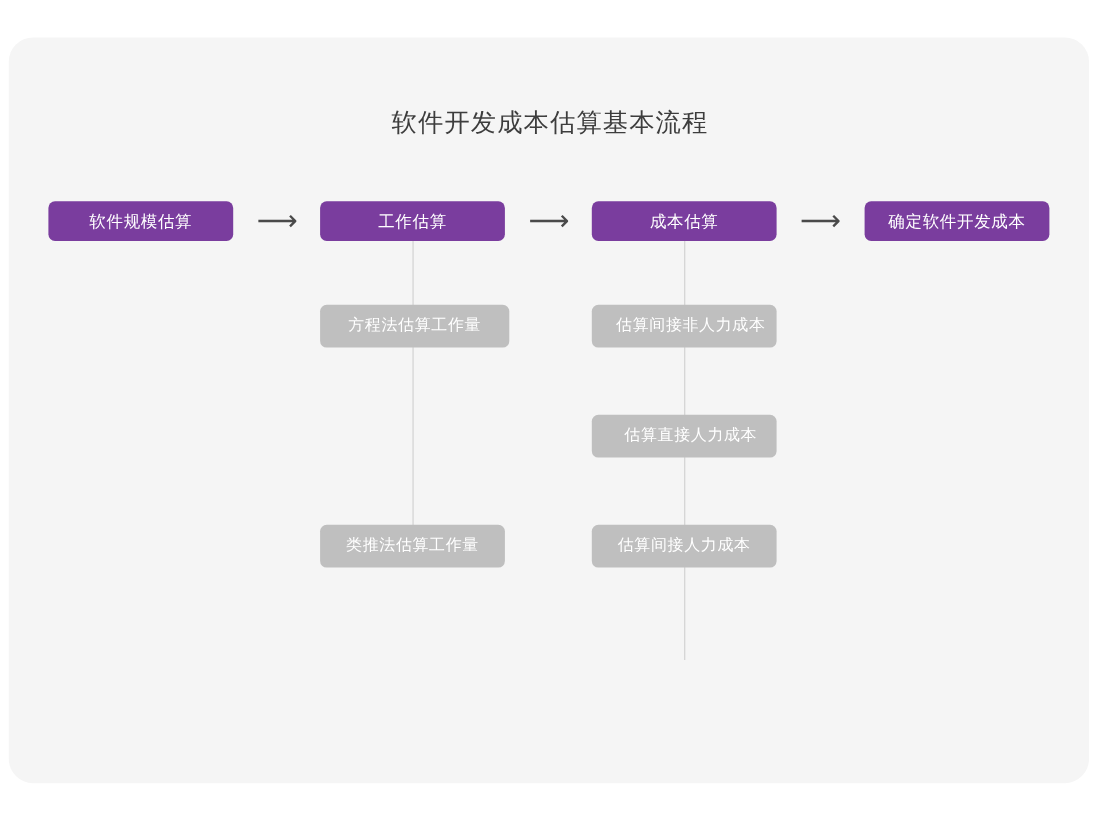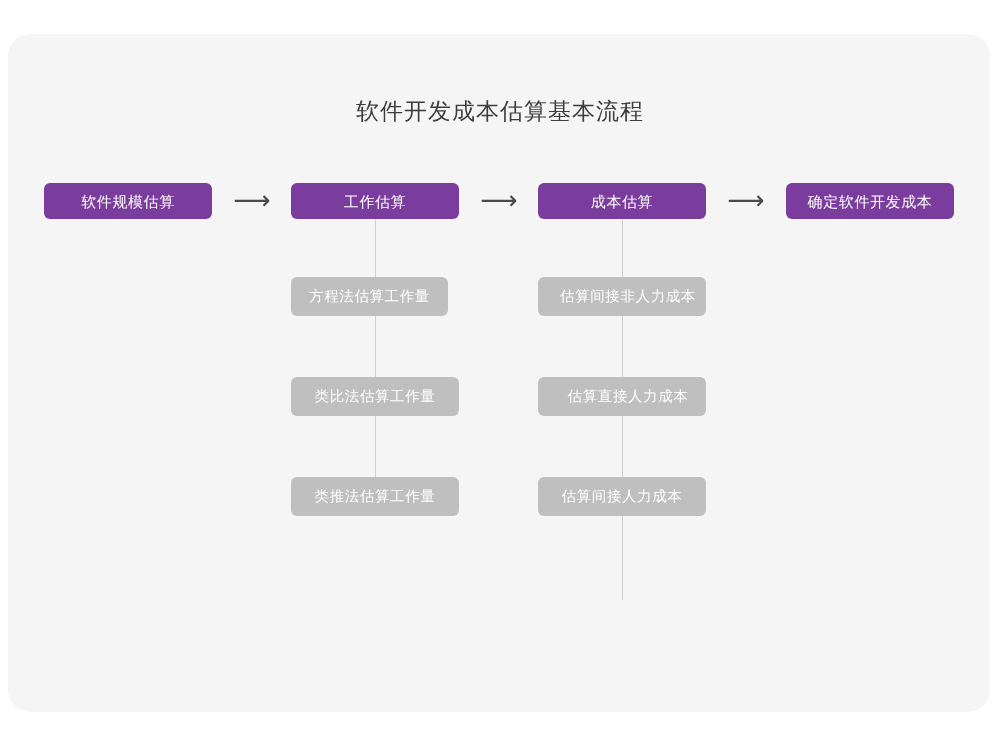--- a/index.html
+++ b/index.html
@@ -114,23 +114,22 @@
   <div class="node primary" style="left:291px; top:183px; width:168px;">工作估算</div>
 
   <div class="arrow" style="left:469px;">⟶</div>
 
   <div class="node primary" style="left:538px; top:183px; width:168px;">成本估算</div>
 
   <div class="arrow" style="left:716px;">⟶</div>
 
   <div class="node primary" style="left:786px; top:183px; width:168px;">确定软件开发成本</div>
 
-  <div class="node secondary" style="left:291px; top:277px; width:157px;text-align:right;">方程法估算工作量</div>
+  <div class="node secondary" style="left:291px; top:277px; width:172px;text-align:right;">方程法估算工作量</div>
 
-  <div class="node secondary" style="left:291px; top:377px; width:168px;">类比法估算工作量</div>
 
   <div class="node secondary" style="left:291px; top:477px; width:168px;">类推法估算工作量</div>
 
   <div class="node secondary" style="left:538px; top:277px; width:168px;padding-left:12px;">估算间接非人力成本</div>
 
   <div class="node secondary" style="left:538px; top:377px; width:168px;padding-left:12px;">估算直接人力成本</div>
 
   <div class="node secondary" style="left:538px; top:477px; width:168px;">估算间接人力成本</div>
 
 

